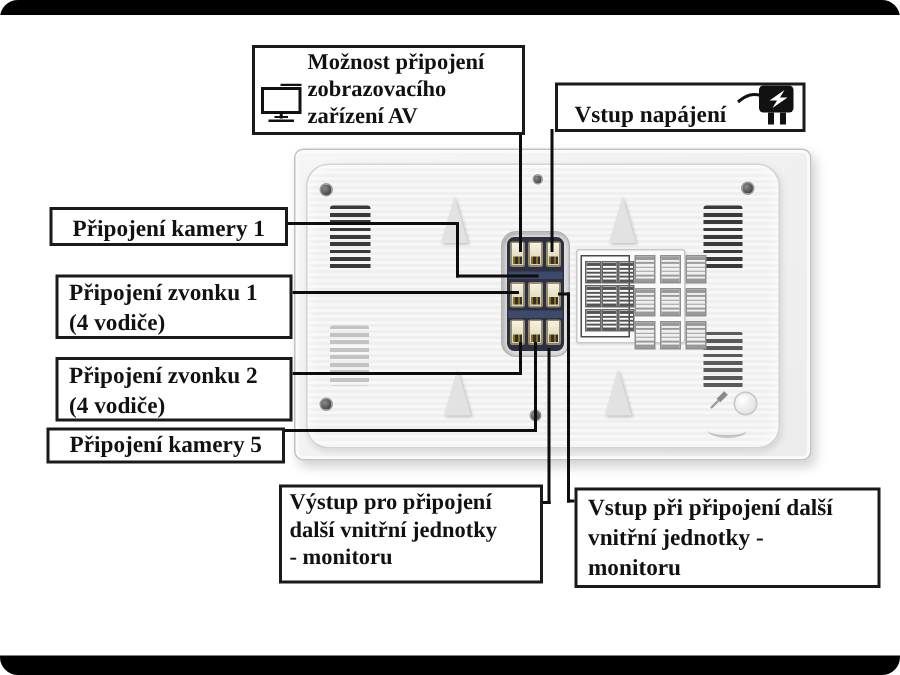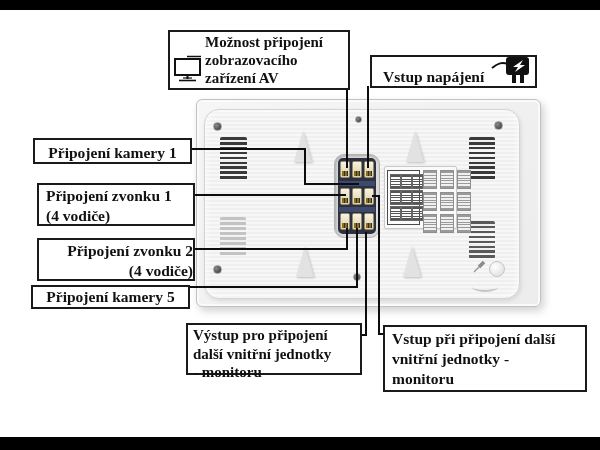--- a/index.html
+++ b/index.html
@@ -1,18 +1,19 @@
 <!DOCTYPE html>
 <html><head>
 <meta charset="utf-8">
 <style>
   html,body{margin:0;padding:0;}
   .canvas{
     position:relative;width:600px;height:450px;background:#ffffff;overflow:hidden;
     font-family:"Liberation Serif","DejaVu Serif",serif;
+    border-radius:12px;
   }
   .abs{position:absolute;box-sizing:border-box;}
   
   .bar{background:#000;}
   
   .shell{
     background:linear-gradient(135deg,#f6f6f6,#ececec);
     border:1px solid #c2c2c2;border-radius:6px;
     box-shadow:3px 4px 8px rgba(0,0,0,.18), inset 0 0 0 2px #fafafa;
   }
@@ -189,30 +190,30 @@
 
   <div class="callout" style="left:33px;top:138px;width:159px;height:26px;font-size:15.5px;display:flex;align-items:flex-end;justify-content:center;">
     <span class="cl-line">Připojení kamery 1</span>
   </div>
 
   <div class="callout" style="left:37px;top:183px;width:158px;height:43px;font-size:15.5px;line-height:19.5px;padding:1px 0 0 7px;">
     <div class="cl-line">Připojení zvonku 1</div>
     <div class="cl-line">(4 vodiče)</div>
   </div>
 
-  <div class="callout" style="left:37px;top:238px;width:158px;height:43px;font-size:15.5px;line-height:19.5px;padding:1px 0 0 7px;text-align:right;">
+  <div class="callout" style="left:37px;top:238px;width:158px;height:43px;font-size:15.5px;line-height:19.5px;padding:1px 0 0 7px;">
     <div class="cl-line">Připojení zvonku 2</div>
     <div class="cl-line">(4 vodiče)</div>
   </div>
 
   <div class="callout" style="left:31px;top:285px;width:159px;height:24px;font-size:15.5px;display:flex;align-items:center;justify-content:center;">
     <span class="cl-line">Připojení kamery 5</span>
   </div>
 
-  <div class="callout" style="left:186px;top:323px;width:176px;height:52px;font-size:15px;line-height:18.5px;padding:1px 0 0 5px;">
+  <div class="callout" style="left:186px;top:323px;width:176px;height:66px;font-size:15px;line-height:18.5px;padding:1px 0 0 5px;">
     <div class="cl-line">Výstup pro připojení</div>
     <div class="cl-line">další vnitřní jednotky</div>
     <div class="cl-line">- monitoru</div>
   </div>
 
   <div class="callout" style="left:383px;top:325px;width:204px;height:67px;font-size:15.5px;line-height:20px;padding:2px 0 0 7px;">
     <div class="cl-line">Vstup při připojení další</div>
     <div class="cl-line">vnitřní jednotky -</div>
     <div class="cl-line">monitoru</div>
   </div>

